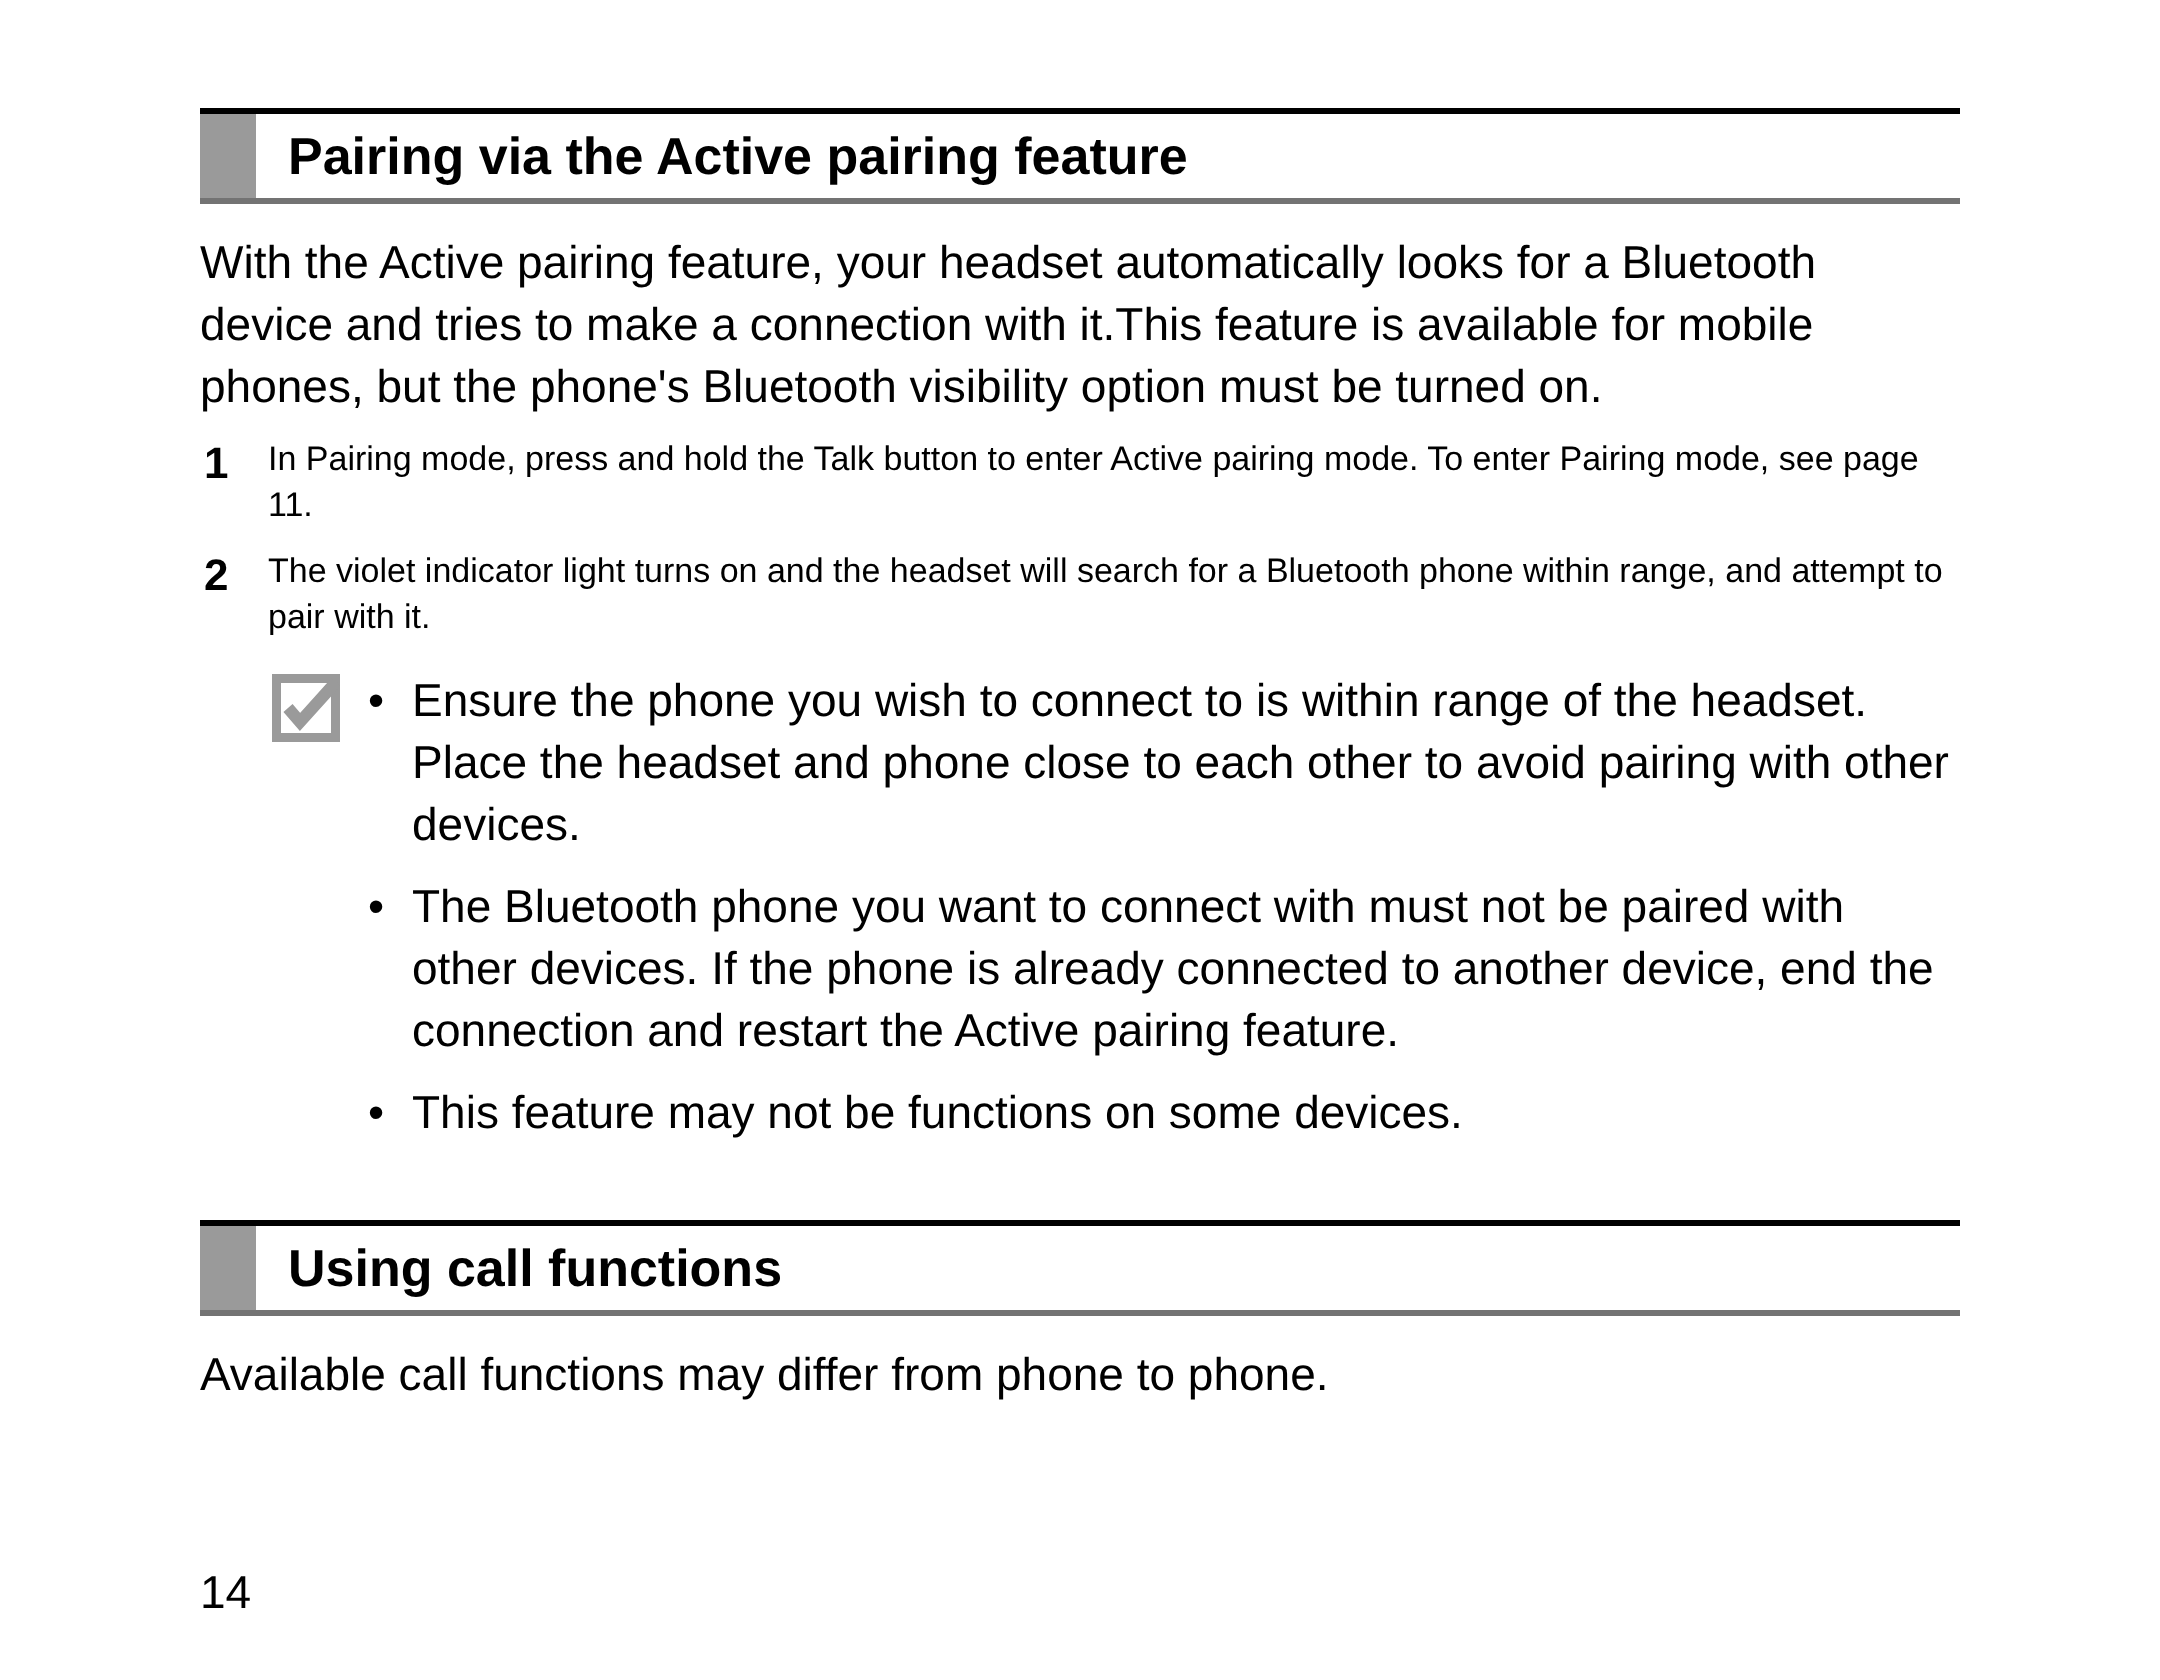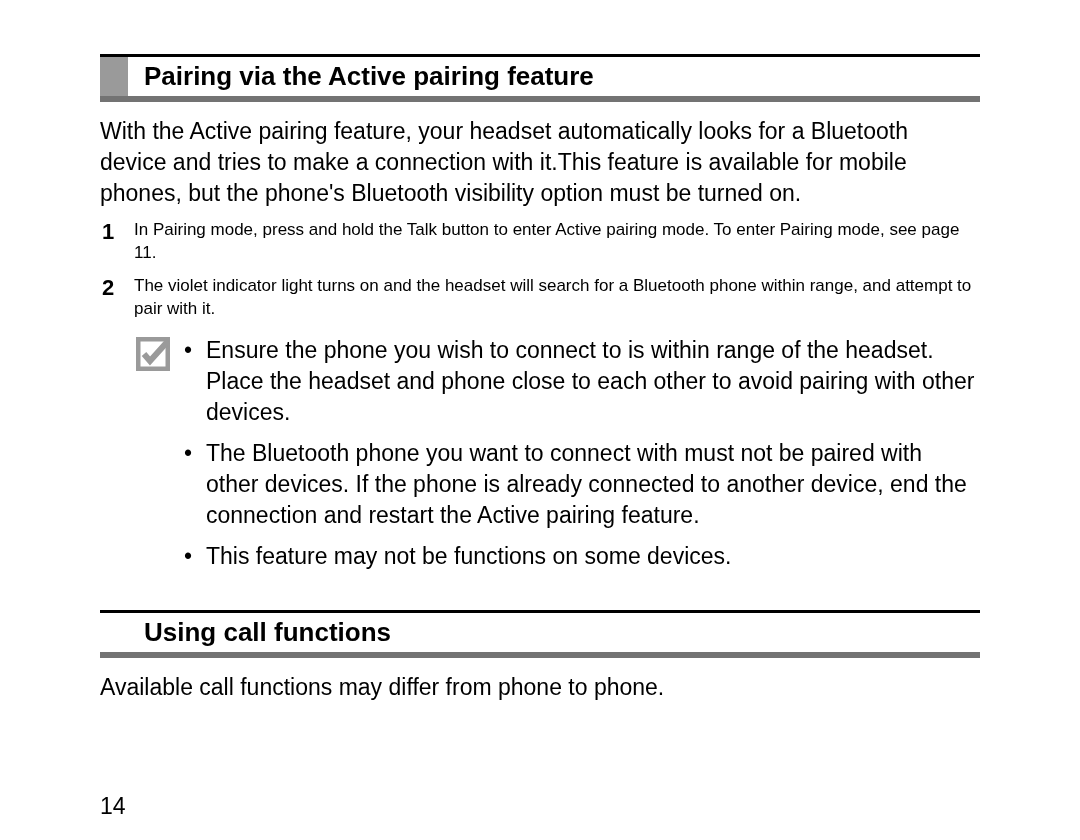--- a/index.html
+++ b/index.html
@@ -11,21 +11,21 @@
       color: #000;
       position: relative;
     }
     .page {
       padding: 54px 100px 0 100px;
     }
     .section-heading {
       display: flex;
       align-items: stretch;
       border-top: 3px solid #000;
-      border-bottom: 6px solid #737373;
+      border-bottom: 3px solid #737373;
       height: 48px;
       margin-bottom: 14px;
     }
     .section-heading .gray-bar {
       width: 28px;
       background: #9a9a9a;
       flex-shrink: 0;
     }
     .section-heading .title {
       font-size: 26px;
@@ -81,30 +81,30 @@
       line-height: 1.35;
       margin-bottom: 10px;
     }
     .note-bullets .dot {
       width: 28px;
       flex-shrink: 0;
       text-align: left;
       padding-left: 6px;
     }
     .note-bullets .bullet-text { flex: 1; }
-    .section2 { margin-top: 6px; align-items: center; }
+    .section2 { margin-top: 6px; }
     .body-after {
       font-size: 23px;
       line-height: 1.35;
       margin-top: 8px;
     }
     .page-number {
       position: absolute;
       left: 100px;
-      bottom: 20px;
+      bottom: 30px;
       font-size: 23px;
     }
   </style>
 </head>
 <body>
 
 <div class="page">
 
   <div class="section-heading">
     <div class="gray-bar"></div>

